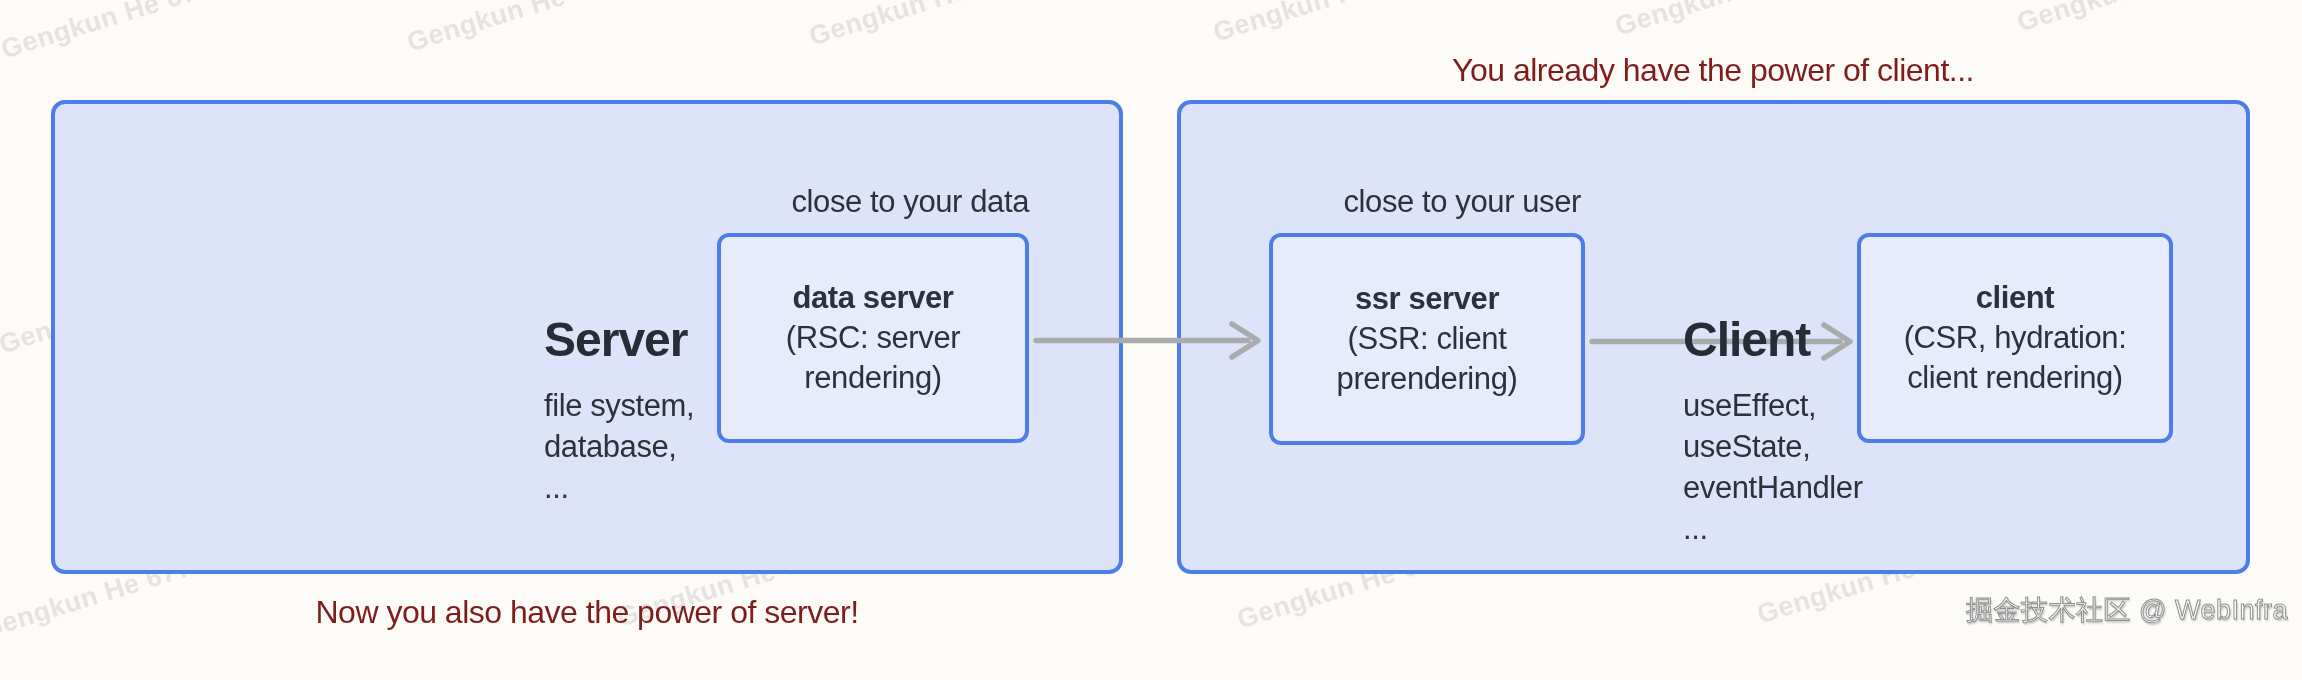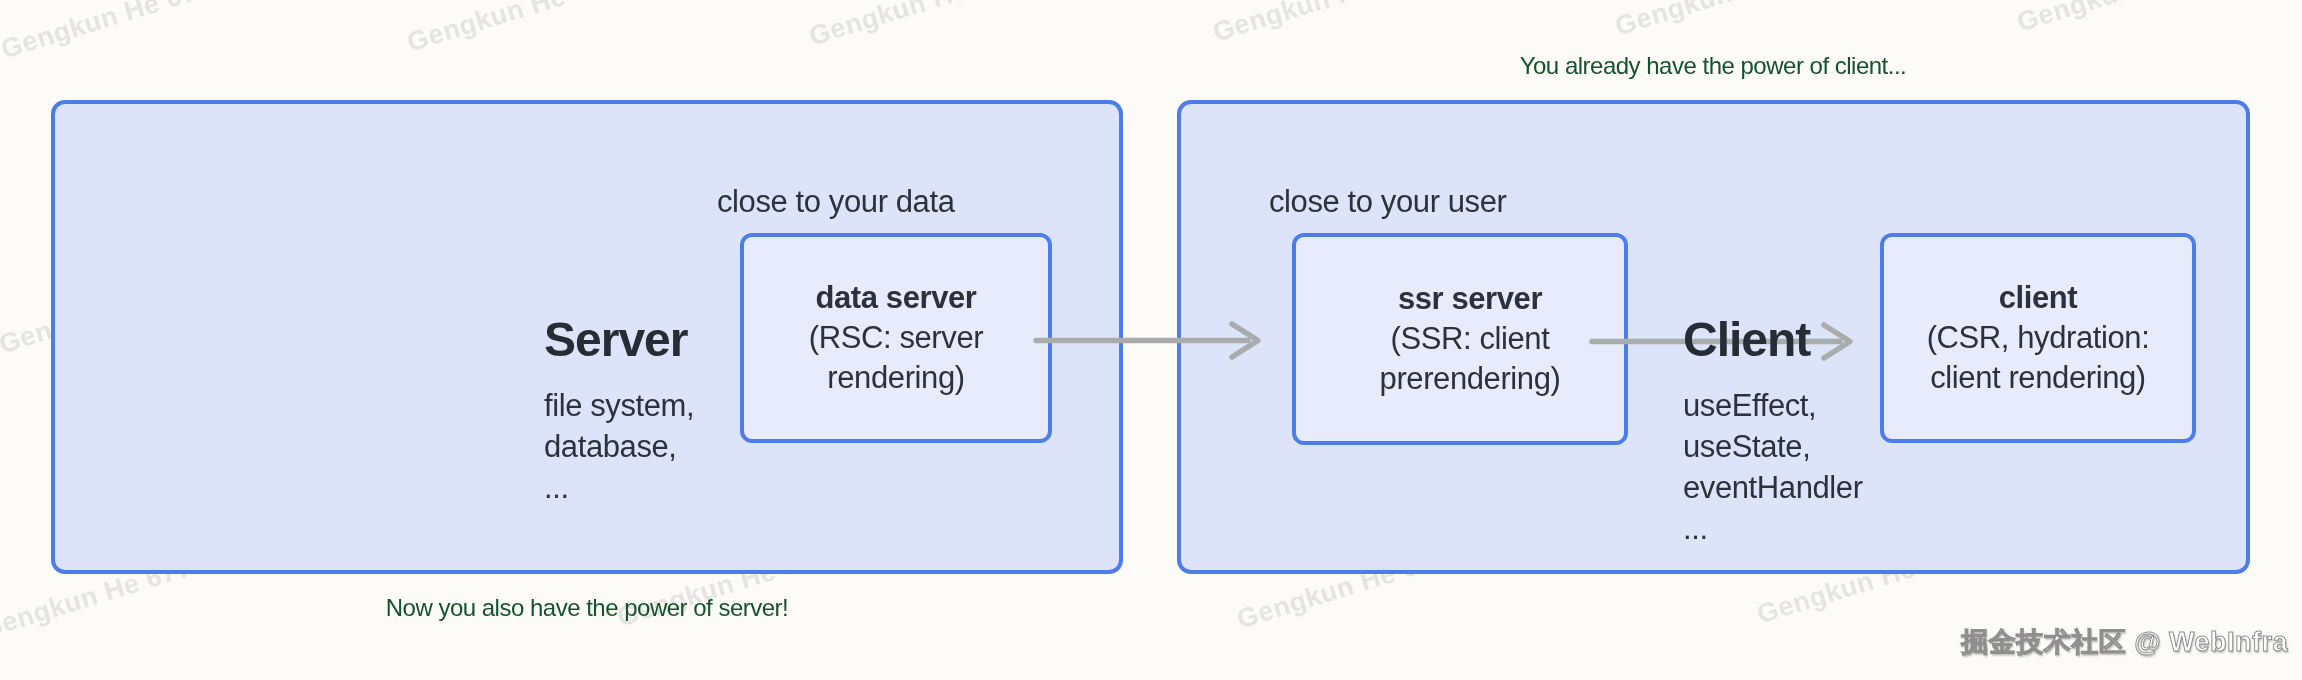--- a/index.html
+++ b/index.html
@@ -21,52 +21,52 @@
     position:absolute;top:100px;height:466px;width:1064px;
     background:#dde4f9;border:4px solid #4c7de9;border-radius:14px;z-index:1;
   }
   .panel.server{left:51px;}
   .panel.client{left:1177px;width:1065px;}
   
   .inner-box{
     position:absolute;width:304px;height:202px;top:233px;
     background:#e7ebfb;border:4px solid #4c7de9;border-radius:12px;z-index:2;
     display:flex;flex-direction:column;align-items:center;justify-content:center;
-    font-size:31px;line-height:40px;letter-spacing:-0.4px;text-align:center;margin-left:23px;
+    font-size:31px;line-height:40px;letter-spacing:-0.4px;text-align:center;
   }
   .inner-box .title{font-weight:bold;}
   .box-data{left:717px;}
-  .box-ssr{left:1269px;width:308px;height:204px;padding-left:20px;}
+  .box-ssr{left:1269px;width:308px;height:204px;}
   .box-client{left:1857px;width:308px;}
   
   .sub-label{
-    position:absolute;top:184px;width:312px;text-align:left;z-index:4;
+    position:absolute;top:184px;width:312px;text-align:right;z-index:4;
     font-size:31px;letter-spacing:-0.4px;
   }
   .label-data{left:717px;}
   .label-user{left:1269px;}
   
   .heading-block{position:absolute;top:315px;z-index:4;margin-left:36px;}
   .hb-server{left:508px;}
   .hb-client{left:1647px;}
   .heading{font-size:48px;font-weight:bold;letter-spacing:-1px;line-height:50px;color:#262d36;}
   .details{margin-top:20px;font-size:31px;line-height:41px;letter-spacing:-0.4px;}
   
   .caption{
     position:absolute;width:600px;text-align:center;z-index:4;
-    font-size:24px;letter-spacing:-0.5px;color:#14532d;
+    font-size:32px;letter-spacing:-0.5px;color:#7f1d1d;
   }
   .caption.top{left:1413px;top:52px;}
   .caption.bottom{left:287px;top:594px;}
   
   .arrows{position:absolute;left:0;top:0;z-index:3;pointer-events:none;}
   
   .credit{
-    position:absolute;right:14px;top:624px;z-index:5;
-    font-size:27px;font-weight:bold;color:#ffffff;letter-spacing:0.5px;
+    position:absolute;right:14px;top:592px;z-index:5;
+    font-size:27px;font-weight:normal;color:#ffffff;letter-spacing:0.5px;
     -webkit-text-stroke:1px #8f8f8f;
     text-shadow:1px 2px 2px rgba(0,0,0,0.25);
     white-space:nowrap;
   }
 </style>
 </head>
 <body>
 
 <div class="canvas">
 

